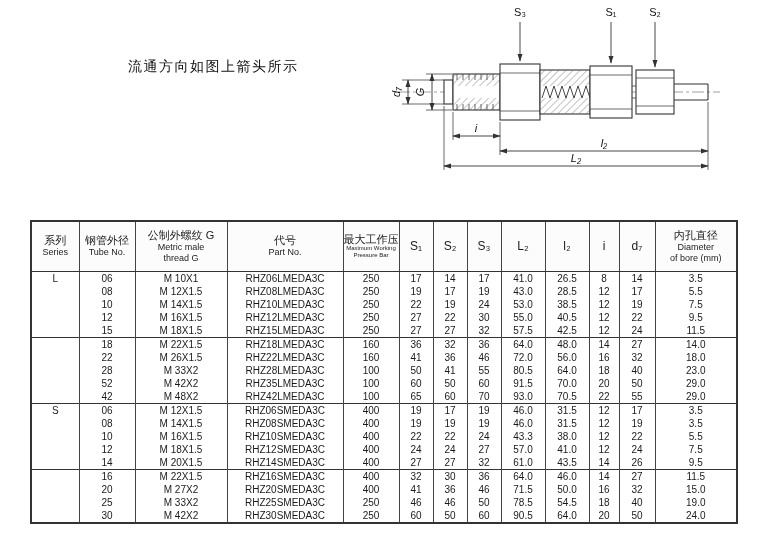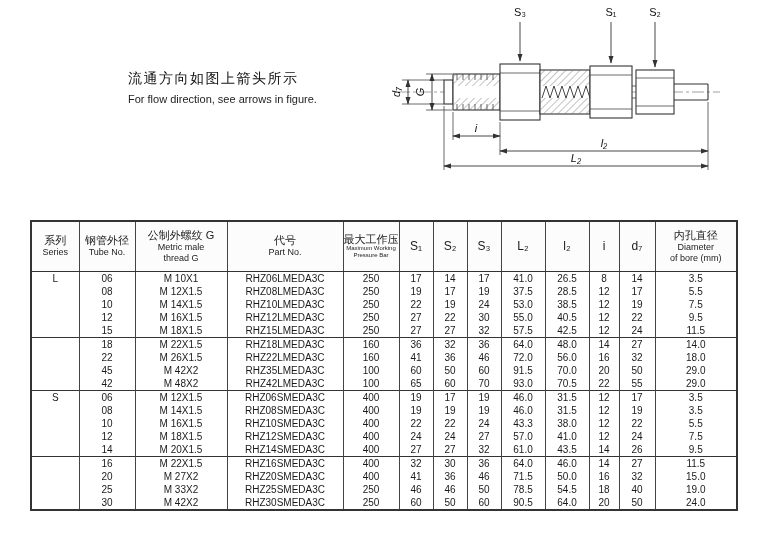--- a/index.html
+++ b/index.html
@@ -1,21 +1,21 @@
 <!DOCTYPE html>
 <html><head>
 <meta charset="utf-8">
 <style>
   * { margin:0; padding:0; box-sizing:border-box; }
   html,body { background:#ffffff; }
   body {
     width:773px; height:558px; position:relative; overflow:hidden;
     font-family:"Liberation Sans","DejaVu Sans",sans-serif; color:#1a1a1a;
   }
-  .flow-note { position:absolute; left:128px; top:58px;margin-top:12px; }
+  .flow-note { position:absolute; left:128px; top:58px; }
   .flow-note .zh { font-size:14px; letter-spacing:1.5px; color:#111; }
   .flow-note .en { font-size:11px; margin-top:5px; color:#222; }
 
   .diagram { position:absolute; left:388px; top:0px; }
   svg text { font-family:"Liberation Sans","DejaVu Sans",sans-serif; font-size:11px; fill:#111; }
   svg text.dim { font-style:italic; }
   .outline { stroke:#333; stroke-width:1.1; fill:#ffffff; }
   .thin    { stroke:#444; stroke-width:0.8; fill:none; }
   .dimline { stroke:#333; stroke-width:0.9; fill:none; }
   .cl      { stroke:#888; stroke-width:0.8; stroke-dasharray:12 3 3 3; }
@@ -39,21 +39,20 @@
   .h-sym { font-size:12px; }
   td.series-cell, td:first-child { font-size:10px; }
 </style>
 </head>
 <body>
 
 <div class="page">
 
   <div class="flow-note">
     <div class="zh">流通方向如图上箭头所示</div>
-    <div class="en">For flow direction, see arrows in figure.</div>
   </div>
 
   <div class="diagram">
     <svg width="340" height="180" viewBox="0 0 340 180">
       <defs>
         <pattern id="hatch" patternUnits="userSpaceOnUse" width="5" height="5" patternTransform="rotate(45)">
           <line x1="0" y1="0" x2="0" y2="5" stroke="#666" stroke-width="0.8"></line>
         </pattern>
         <marker id="arr" viewBox="0 0 10 10" refX="9" refY="5" markerWidth="9" markerHeight="9" orient="auto-start-reverse">
           <path d="M0,1.8 L10,5 L0,8.2 z" fill="#333"></path>
@@ -211,21 +210,21 @@
         </tr>
         <tr>
           <td class="series-cell"></td>
           <td>08</td>
           <td>M 12X1.5</td>
           <td>RHZ08LMEDA3C</td>
           <td>250</td>
           <td>19</td>
           <td>17</td>
           <td>19</td>
-          <td>37.5</td>
+          <td>43.0</td>
           <td>28.5</td>
           <td>12</td>
           <td>17</td>
           <td>5.5</td>
         </tr>
         <tr>
           <td class="series-cell"></td>
           <td>10</td>
           <td>M 14X1.5</td>
           <td>RHZ10LMEDA3C</td>
@@ -294,21 +293,36 @@
           <td>36</td>
           <td>46</td>
           <td>72.0</td>
           <td>56.0</td>
           <td>16</td>
           <td>32</td>
           <td>18.0</td>
         </tr>
         <tr>
           <td class="series-cell"></td>
-          <td>45</td>
+          <td>28</td>
+          <td>M 33X2</td>
+          <td>RHZ28LMEDA3C</td>
+          <td>100</td>
+          <td>50</td>
+          <td>41</td>
+          <td>55</td>
+          <td>80.5</td>
+          <td>64.0</td>
+          <td>18</td>
+          <td>40</td>
+          <td>23.0</td>
+        </tr>
+        <tr>
+          <td class="series-cell"></td>
+          <td>52</td>
           <td>M 42X2</td>
           <td>RHZ35LMEDA3C</td>
           <td>100</td>
           <td>60</td>
           <td>50</td>
           <td>60</td>
           <td>91.5</td>
           <td>70.0</td>
           <td>20</td>
           <td>50</td>

